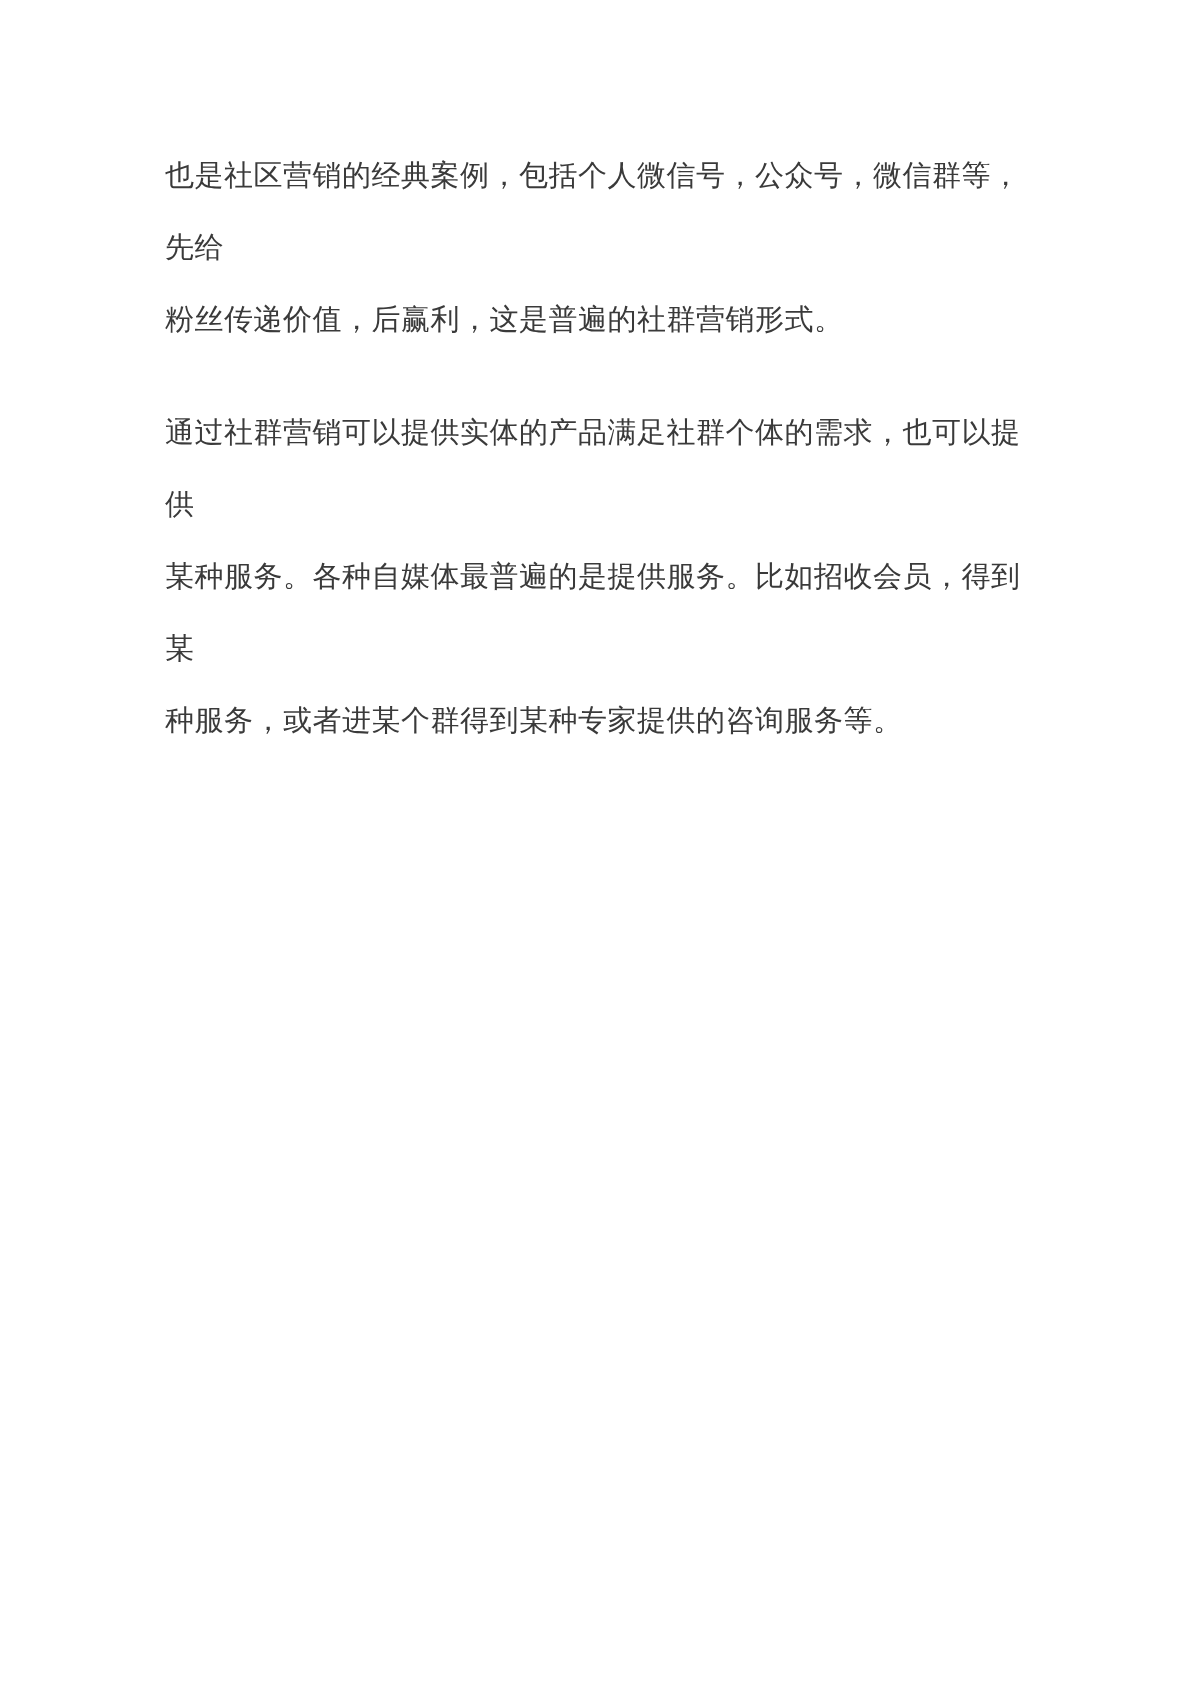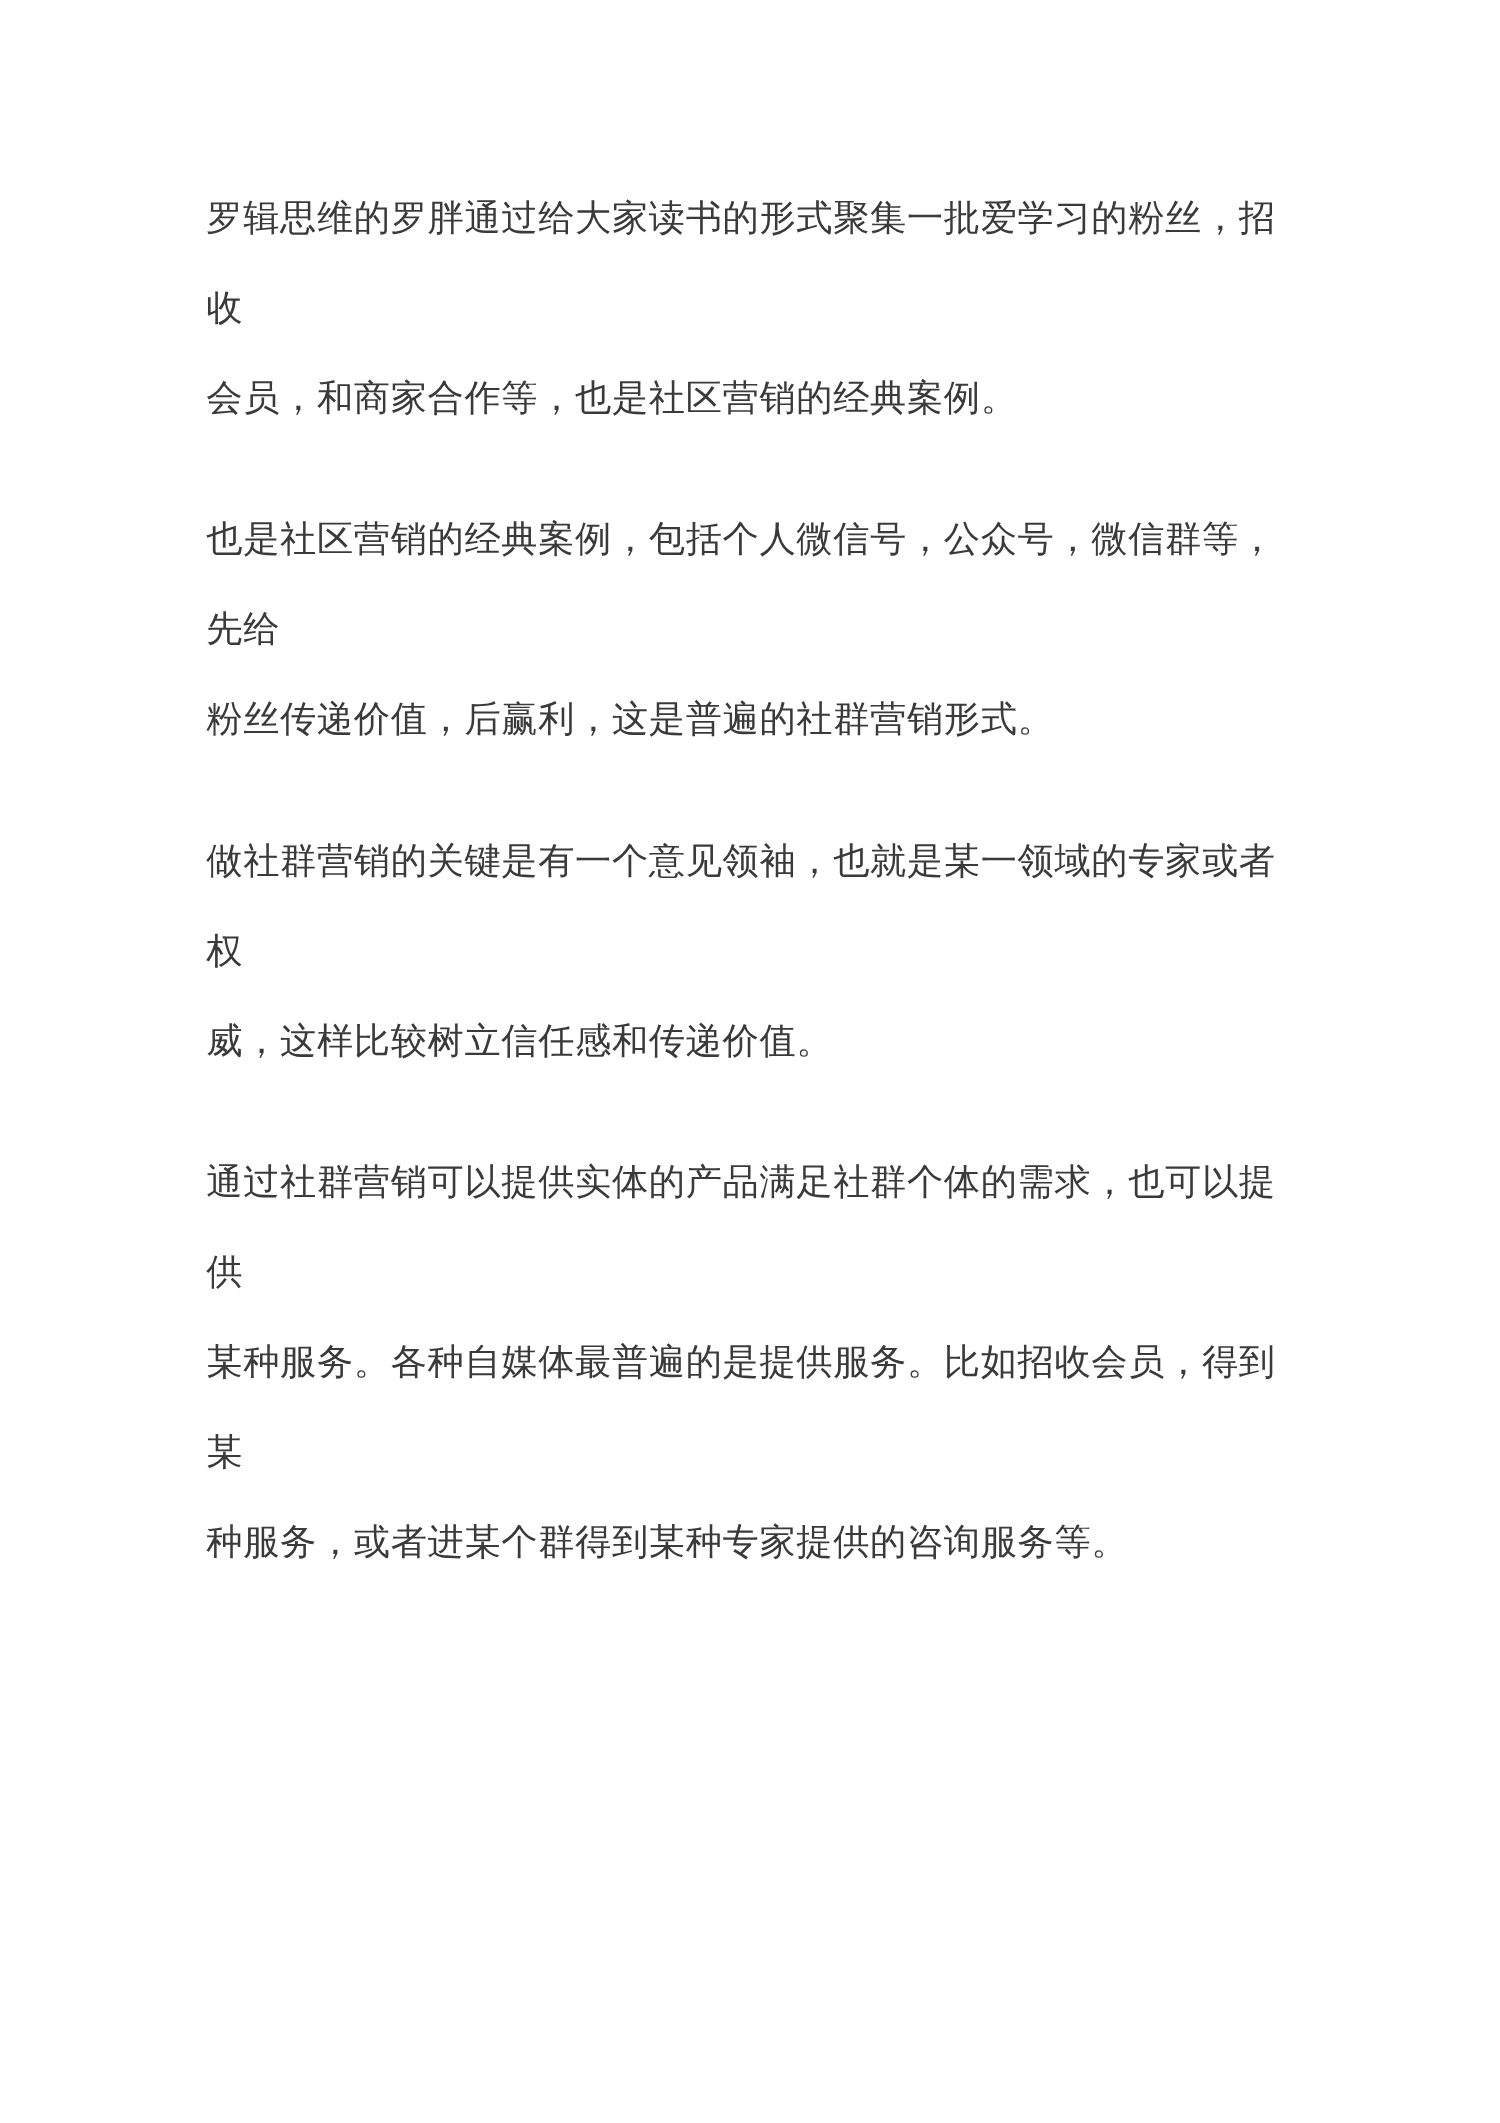--- a/index.html
+++ b/index.html
@@ -28,23 +28,19 @@
     margin-bottom: 41px;
     text-align: left;
   }
 
   .para:last-child { margin-bottom: 0; }
 </style>
 </head>
 <body>
 
 <div class="page">
-  <div class="para">罗辑思维的罗胖通过给大家读书的形式聚集一批爱学习的粉丝，招收
-会员，和商家合作等，也是社区营销的经典案例。</div>
   <div class="para">也是社区营销的经典案例，包括个人微信号，公众号，微信群等，先给
 粉丝传递价值，后赢利，这是普遍的社群营销形式。</div>
-  <div class="para">做社群营销的关键是有一个意见领袖，也就是某一领域的专家或者权
-威，这样比较树立信任感和传递价值。</div>
   <div class="para">通过社群营销可以提供实体的产品满足社群个体的需求，也可以提供
 某种服务。各种自媒体最普遍的是提供服务。比如招收会员，得到某
 种服务，或者进某个群得到某种专家提供的咨询服务等。</div>
 
 </div>
 
 </body></html>

